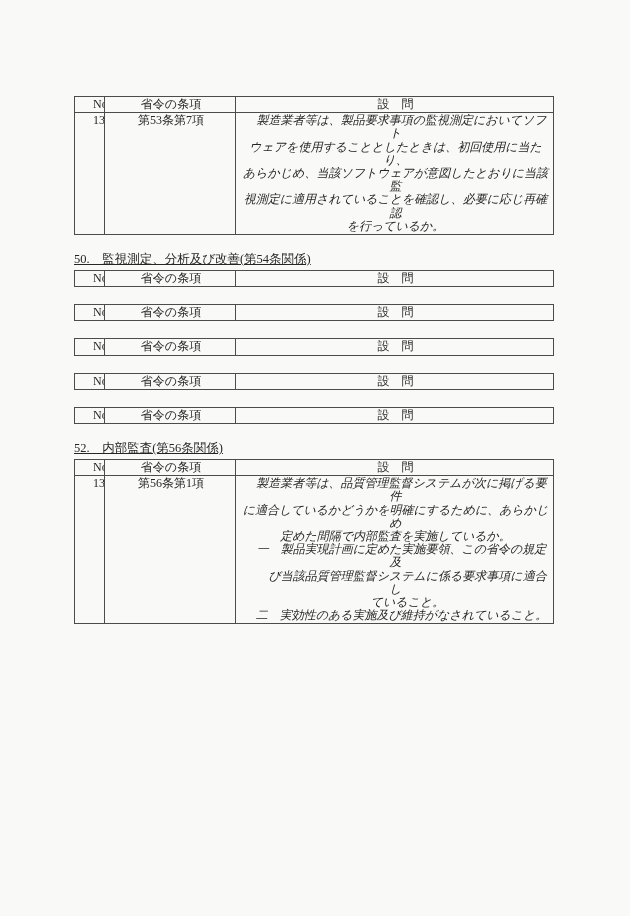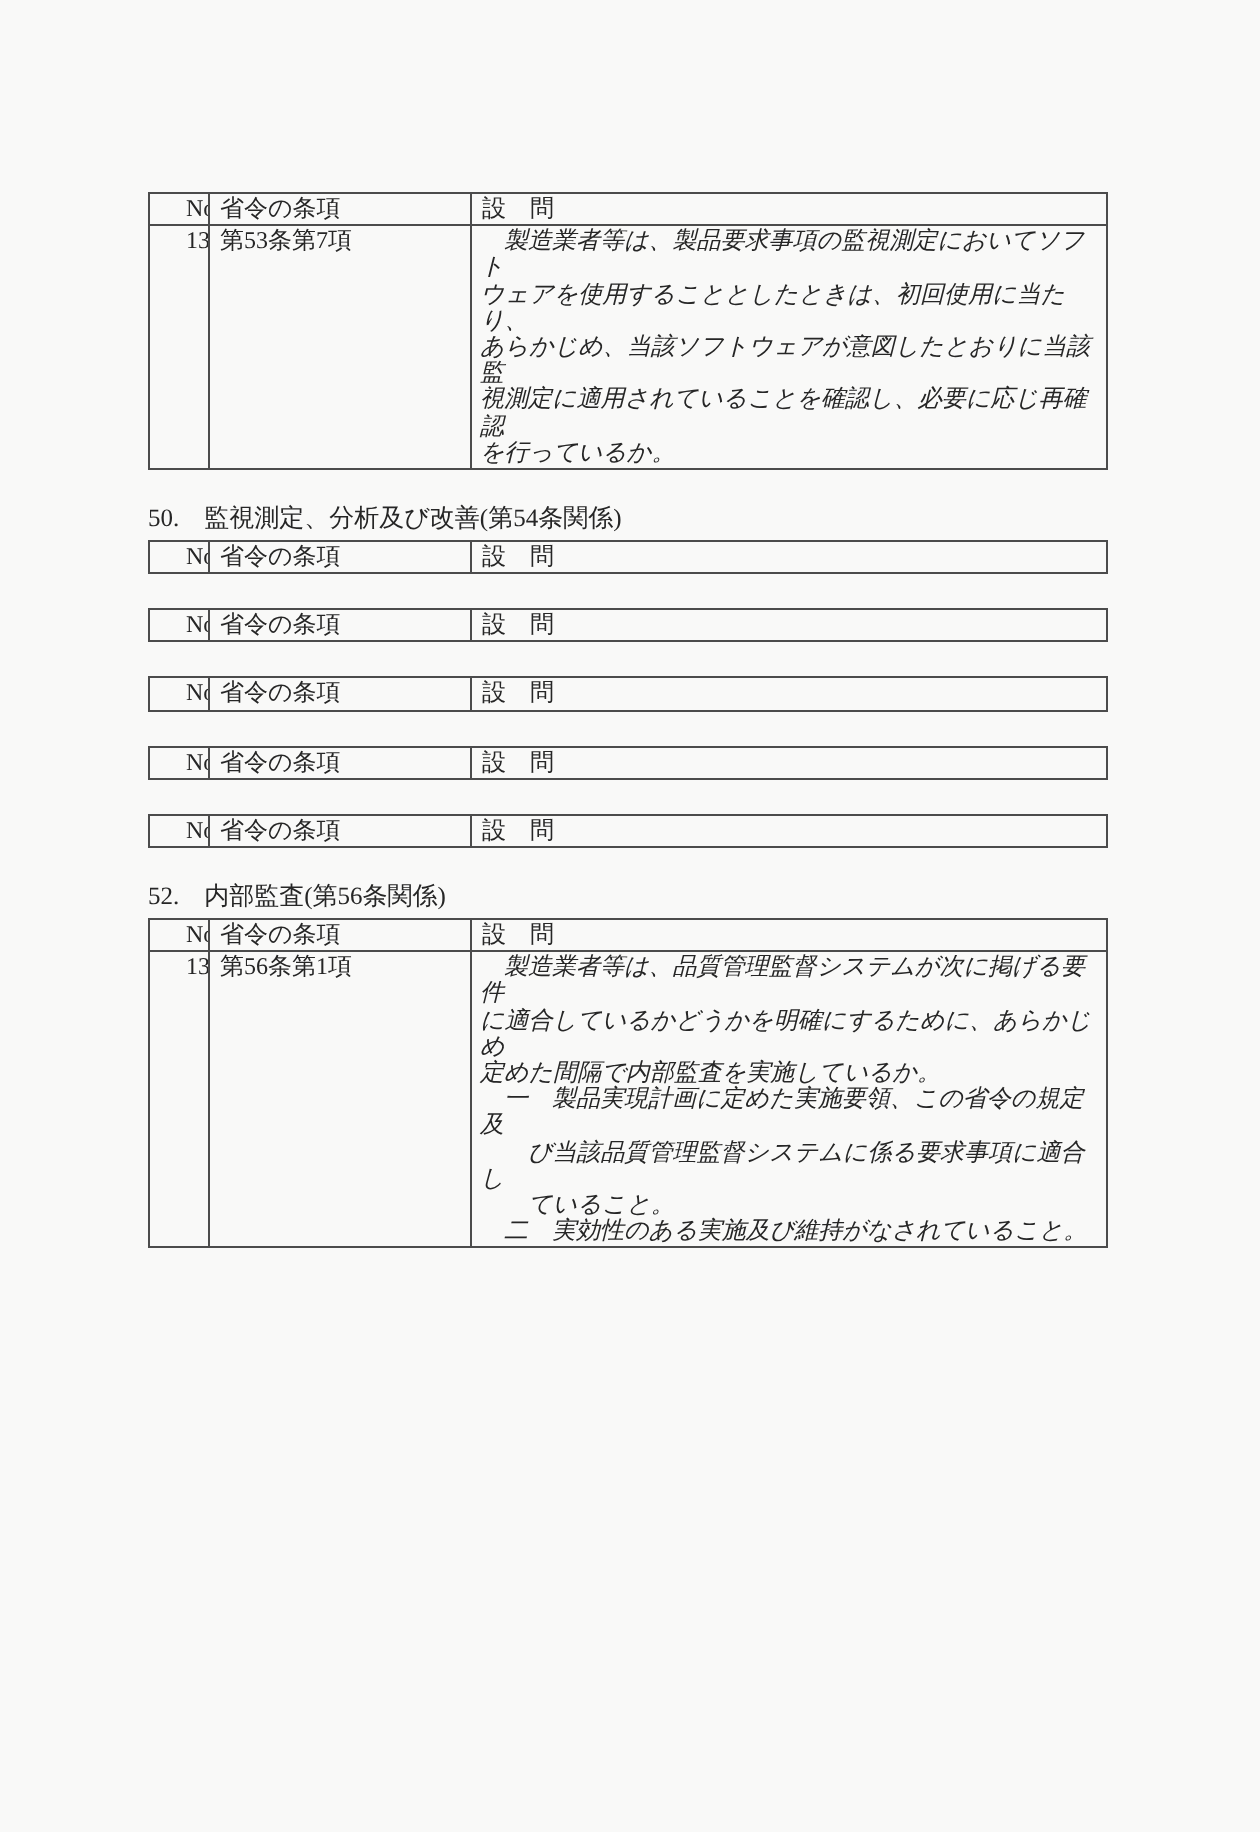--- a/index.html
+++ b/index.html
@@ -11,34 +11,35 @@
     color:#262626;
     overflow:hidden;
     box-sizing:border-box;
   }
   .content{
     position:absolute;left:74px;top:96px;width:482px;
   }
   .section-heading{
     font-size:12.5px;line-height:14px;margin:0 0 4px 0;
     white-space:pre;
+    text-decoration:underline;
   }
   table.qa{
     border-collapse:collapse;table-layout:fixed;
     width:479px;margin:0 0 17px 0;
   }
   col.c-no{width:30px}
   col.c-art{width:131px}
   col.c-q{width:318px}
   table.qa th, table.qa td{
     border:1px solid #4c4c4c;
     font-weight:normal;
     font-size:12px;line-height:13.2px;
     padding:1px 3px 1px 5px;
-    vertical-align:top;text-align:left;
+    vertical-align:top;text-align:center;
     overflow:hidden;
   }
   table.qa th.h-no, table.qa td.c-no-cell{
     text-align:right;padding-left:18px;padding-right:1px;
   }
   table.qa td.c-q-cell{
     white-space:pre-line;
     padding-left:4px;padding-right:2px;font-style:italic;
   }
 </style>

